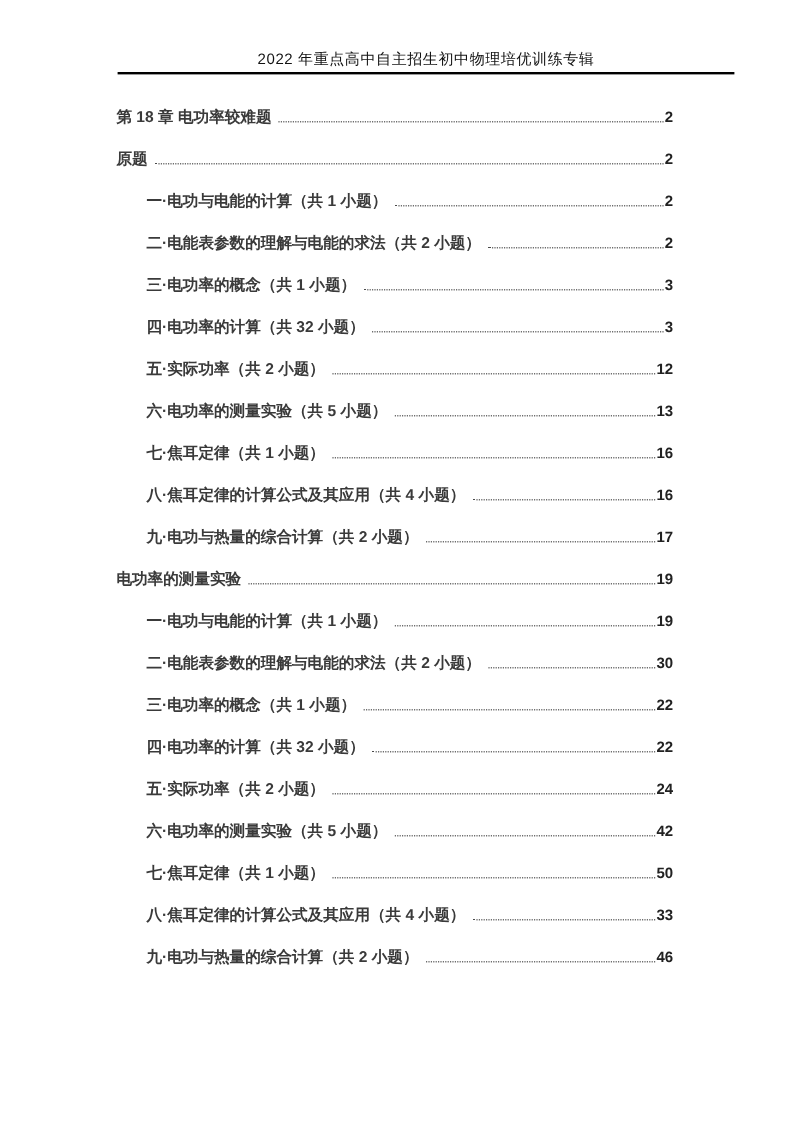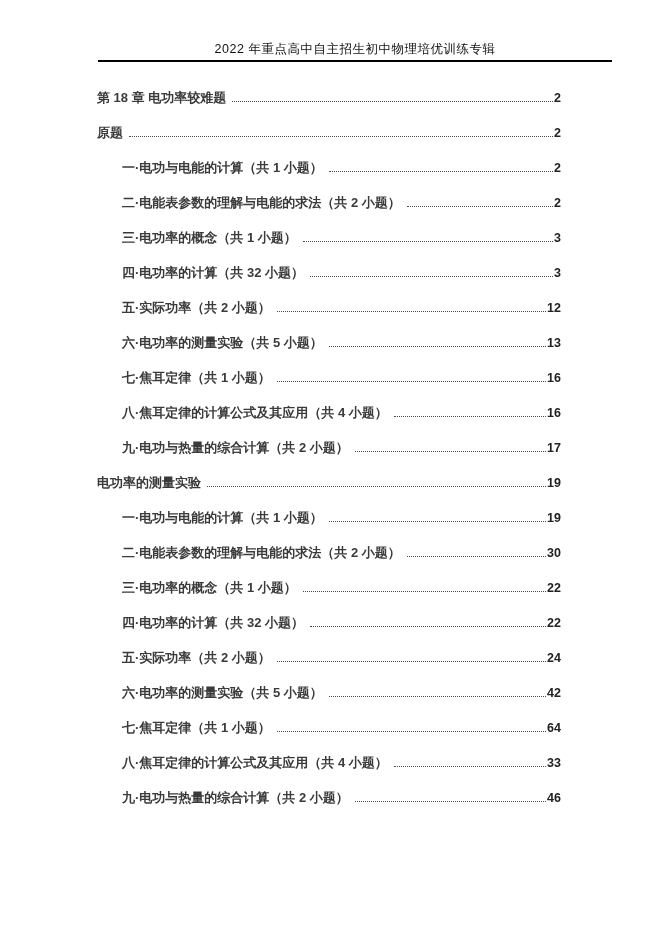--- a/index.html
+++ b/index.html
@@ -172,21 +172,21 @@
     <span class="toc-page">24</span>
   </div>
       <div class="toc-row indent">
     <span class="toc-label">六·电功率的测量实验（共 5 小题）</span>
     <span class="toc-leader"></span>
     <span class="toc-page">42</span>
   </div>
       <div class="toc-row indent">
     <span class="toc-label">七·焦耳定律（共 1 小题）</span>
     <span class="toc-leader"></span>
-    <span class="toc-page">64</span>
+    <span class="toc-page">50</span>
   </div>
       <div class="toc-row indent">
     <span class="toc-label">八·焦耳定律的计算公式及其应用（共 4 小题）</span>
     <span class="toc-leader"></span>
     <span class="toc-page">33</span>
   </div>
       <div class="toc-row indent">
     <span class="toc-label">九·电功与热量的综合计算（共 2 小题）</span>
     <span class="toc-leader"></span>
     <span class="toc-page">46</span>

